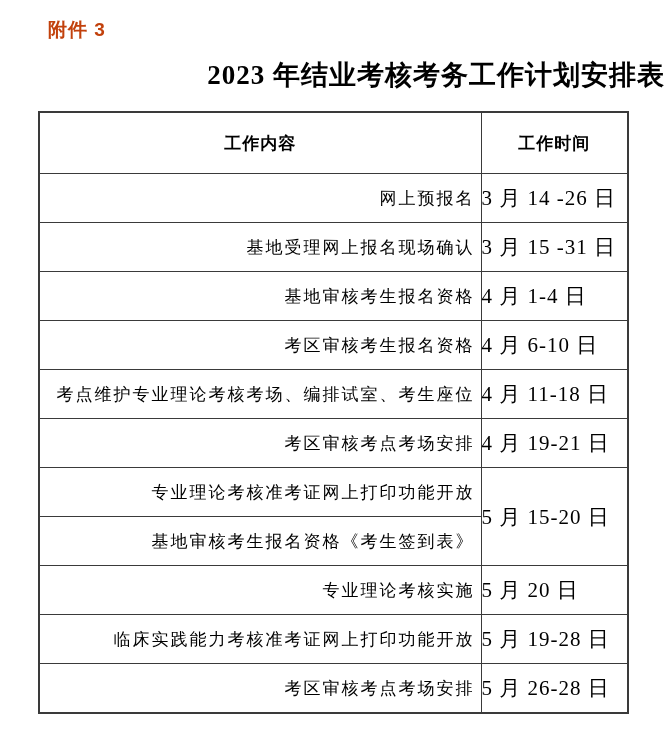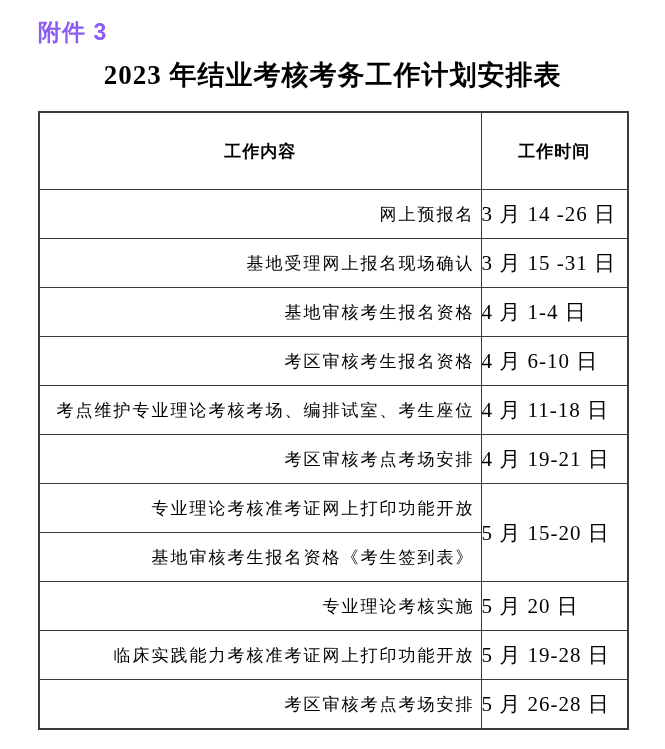--- a/index.html
+++ b/index.html
@@ -10,34 +10,34 @@
   body {
     width: 665px;
     height: 749px;
     position: relative;
     font-family: "Liberation Serif", "DejaVu Serif", serif;
     color: #000000;
     overflow: hidden;
   }
   .attachment-label {
     position: absolute;
-    left: 38px;
+    left: 48px;
     top: 17px;
     font-family: "Liberation Sans", "DejaVu Sans", sans-serif;
-    font-size: 23px;
+    font-size: 19px;
     font-weight: bold;
     letter-spacing: 1px;
-    color: #8b5cf6;
+    color: #c2410c;
   }
   .doc-title {
     position: absolute;
     left: 0;
     top: 57px;
     width: 665px;
-    text-align: center;
+    text-align: right;
     font-size: 27px;
     font-weight: bold;
     letter-spacing: 1px;
     color: #000000;
   }
   table.schedule {
     position: absolute;
     left: 38px;
     top: 111px;
     width: 589px;
@@ -52,21 +52,21 @@
   }
   col.content-col { width: 442px; }
   col.time-col    { width: 147px; }
   th.header-cell {
     height: 44px;
     font-size: 17px;
     font-weight: bold;
     text-align: center;
     vertical-align: middle;
     letter-spacing: 1px;
-    padding: 16px;
+    padding: 8px;
   }
   td.content-cell {
     height: 48px;
     font-size: 17px;
     text-align: right;
     vertical-align: middle;
     padding: 0 6px 0 14px;
     letter-spacing: 2px;
   }
   td.time-cell {

